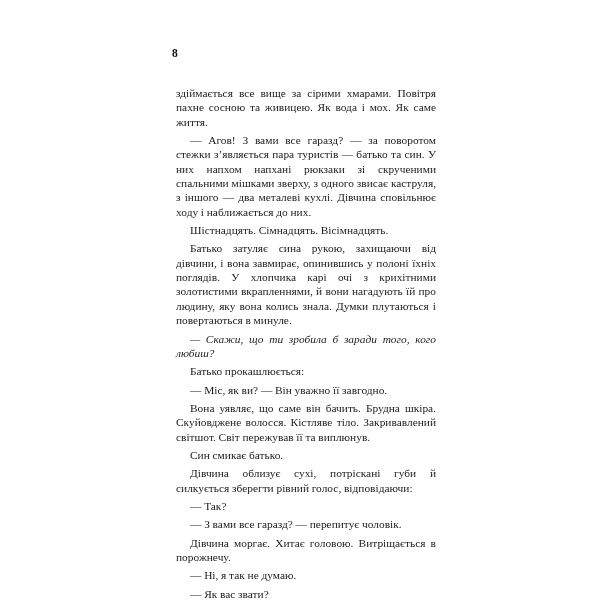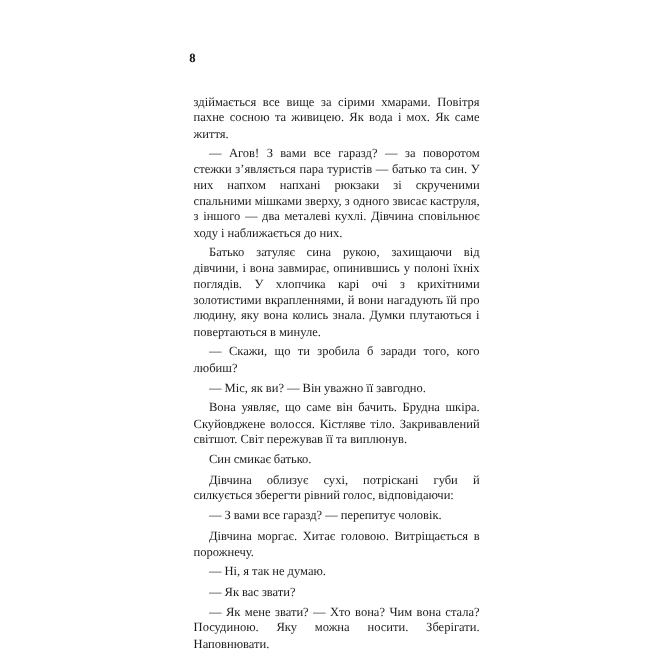--- a/index.html
+++ b/index.html
@@ -44,42 +44,46 @@
     text-align: justify;
     text-justify: inter-word;
     color: #1c1c1c;
     hyphens: manual;
     word-spacing: -0.1px;
   }
   .para.indent {
     text-indent: 14px;
   }
   .para.italic {
+    font-style: italic;
     text-indent: 14px;
   }
   .para.noindent {
     text-indent: 0;
   }
 </style>
 </head>
 <body>
 
 <div class="page">
 
   <div class="page-number">8</div>
 
   <div class="text-block">
     <p class="para noindent">здіймається все вище за сірими хмарами. Повітря пахне сосною та живицею. Як вода і мох. Як саме життя.</p>
     <p class="para indent">— Агов! З вами все гаразд? — за поворотом стежки з’являється пара туристів — батько та син. У них напхом напхані рюкзаки зі скрученими спальними мішками зверху, з одного звисає каструля, з іншого — два металеві кухлі. Дівчина сповільнює ходу і наближається до них.</p>
+    <p class="para indent">Шістнадцять. Сімнадцять. Вісімнадцять.</p>
     <p class="para indent">Батько затуляє сина рукою, захищаючи від дівчини, і вона завмирає, опинившись у полоні їхніх поглядів. У хлопчика карі очі з крихітними золотистими вкрапленнями, й вони нагадують їй про людину, яку вона колись знала. Думки плутаються і повертаються в минуле.</p>
     <p class="para italic">— Скажи, що ти зробила б заради того, кого любиш?</p>
+    <p class="para indent">Батько прокашлюється:</p>
     <p class="para indent">— Міс, як ви? — Він уважно її завгодно.</p>
     <p class="para indent">Вона уявляє, що саме він бачить. Брудна шкіра. Скуйовджене волосся. Кістляве тіло. Закривавлений світшот. Світ пережував її та виплюнув.</p>
     <p class="para indent">Син смикає батько.</p>
     <p class="para indent">Дівчина облизує сухі, потріскані губи й силкується зберегти рівний голос, відповідаючи:</p>
+    <p class="para indent">— Так?</p>
     <p class="para indent">— З вами все гаразд? — перепитує чоловік.</p>
     <p class="para indent">Дівчина моргає. Хитає головою. Витріщається в порожнечу.</p>
     <p class="para indent">— Ні, я так не думаю.</p>
     <p class="para indent">— Як вас звати?</p>
     <p class="para indent">— Як мене звати? — Хто вона? Чим вона стала? Посудиною. Яку можна носити. Зберігати. Наповнювати.</p>
   </div>
 
 </div>
 
 </body></html>

